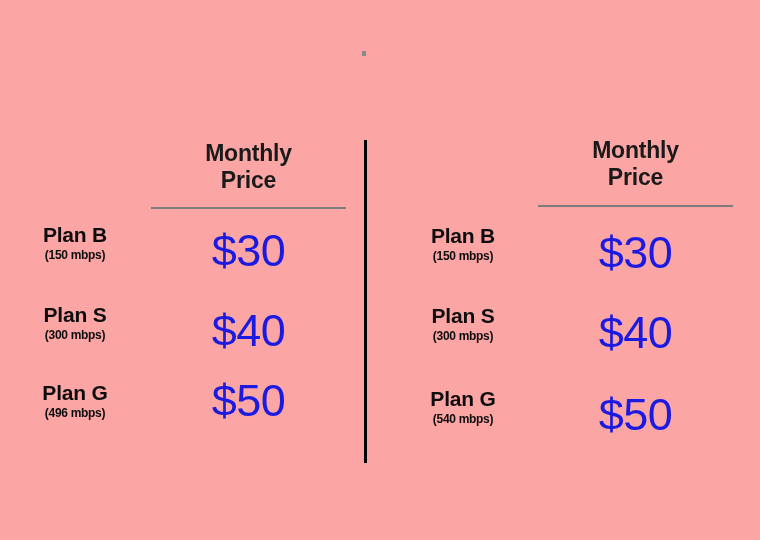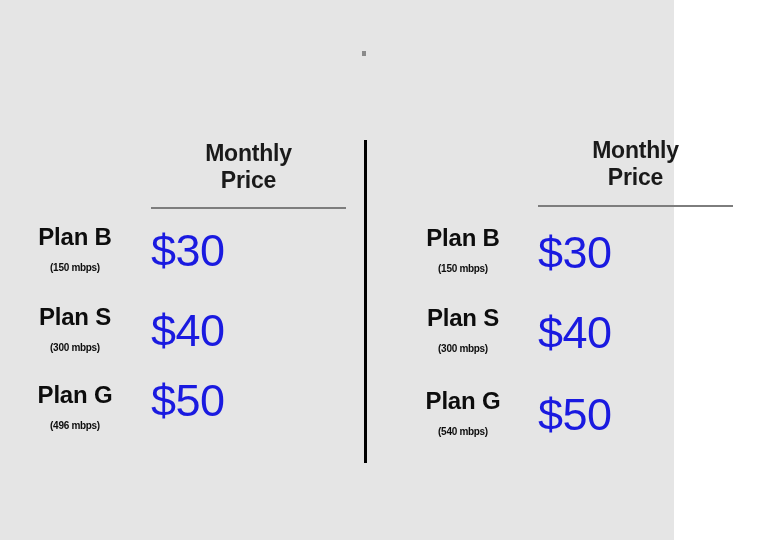--- a/index.html
+++ b/index.html
@@ -13,23 +13,23 @@
     height: 540px;
     position: relative;
     overflow: hidden;
     font-family: "Liberation Sans", sans-serif;
     color: #000000;
   }
 
   #stage {
     position: absolute;
     left: 0; top: 0;
-    width: 674px;
+    width: 760px;
     height: 540px;
-    background: #e5e5e5;
+    background: #fca5a5;
   }
 
   
   .speck {
     position: absolute;
     width: 4px;
     height: 5px;
     background: #8a8a8a;
   }
 
@@ -68,40 +68,40 @@
     width: 100%;
   }
 
   .plan-cell {
     position: absolute;
     text-align: center;
   }
   .plan-name {
     display: block;
     font-weight: bold;
-    font-size: 24px;
+    font-size: 21px;
     line-height: 1.08;
     color: #0d0d0d;
     letter-spacing: -0.2px;
     white-space: nowrap;
   }
   .plan-speed {
     display: block;
     font-weight: bold;
-    font-size: 10px;
+    font-size: 12px;
     line-height: 1.15;
     color: #0d0d0d;
     letter-spacing: -0.3px;
     white-space: nowrap;
-    margin-top: 12px;
+    margin-top: 2px;
   }
 
   .price-cell {
     position: absolute;
-    text-align: left;
+    text-align: center;
     font-weight: normal;
     font-size: 45px;
     line-height: 1;
     color: #1a1ae0;
     letter-spacing: -0.5px;
     white-space: nowrap;
   }
 </style>
 </head>
 <body>

